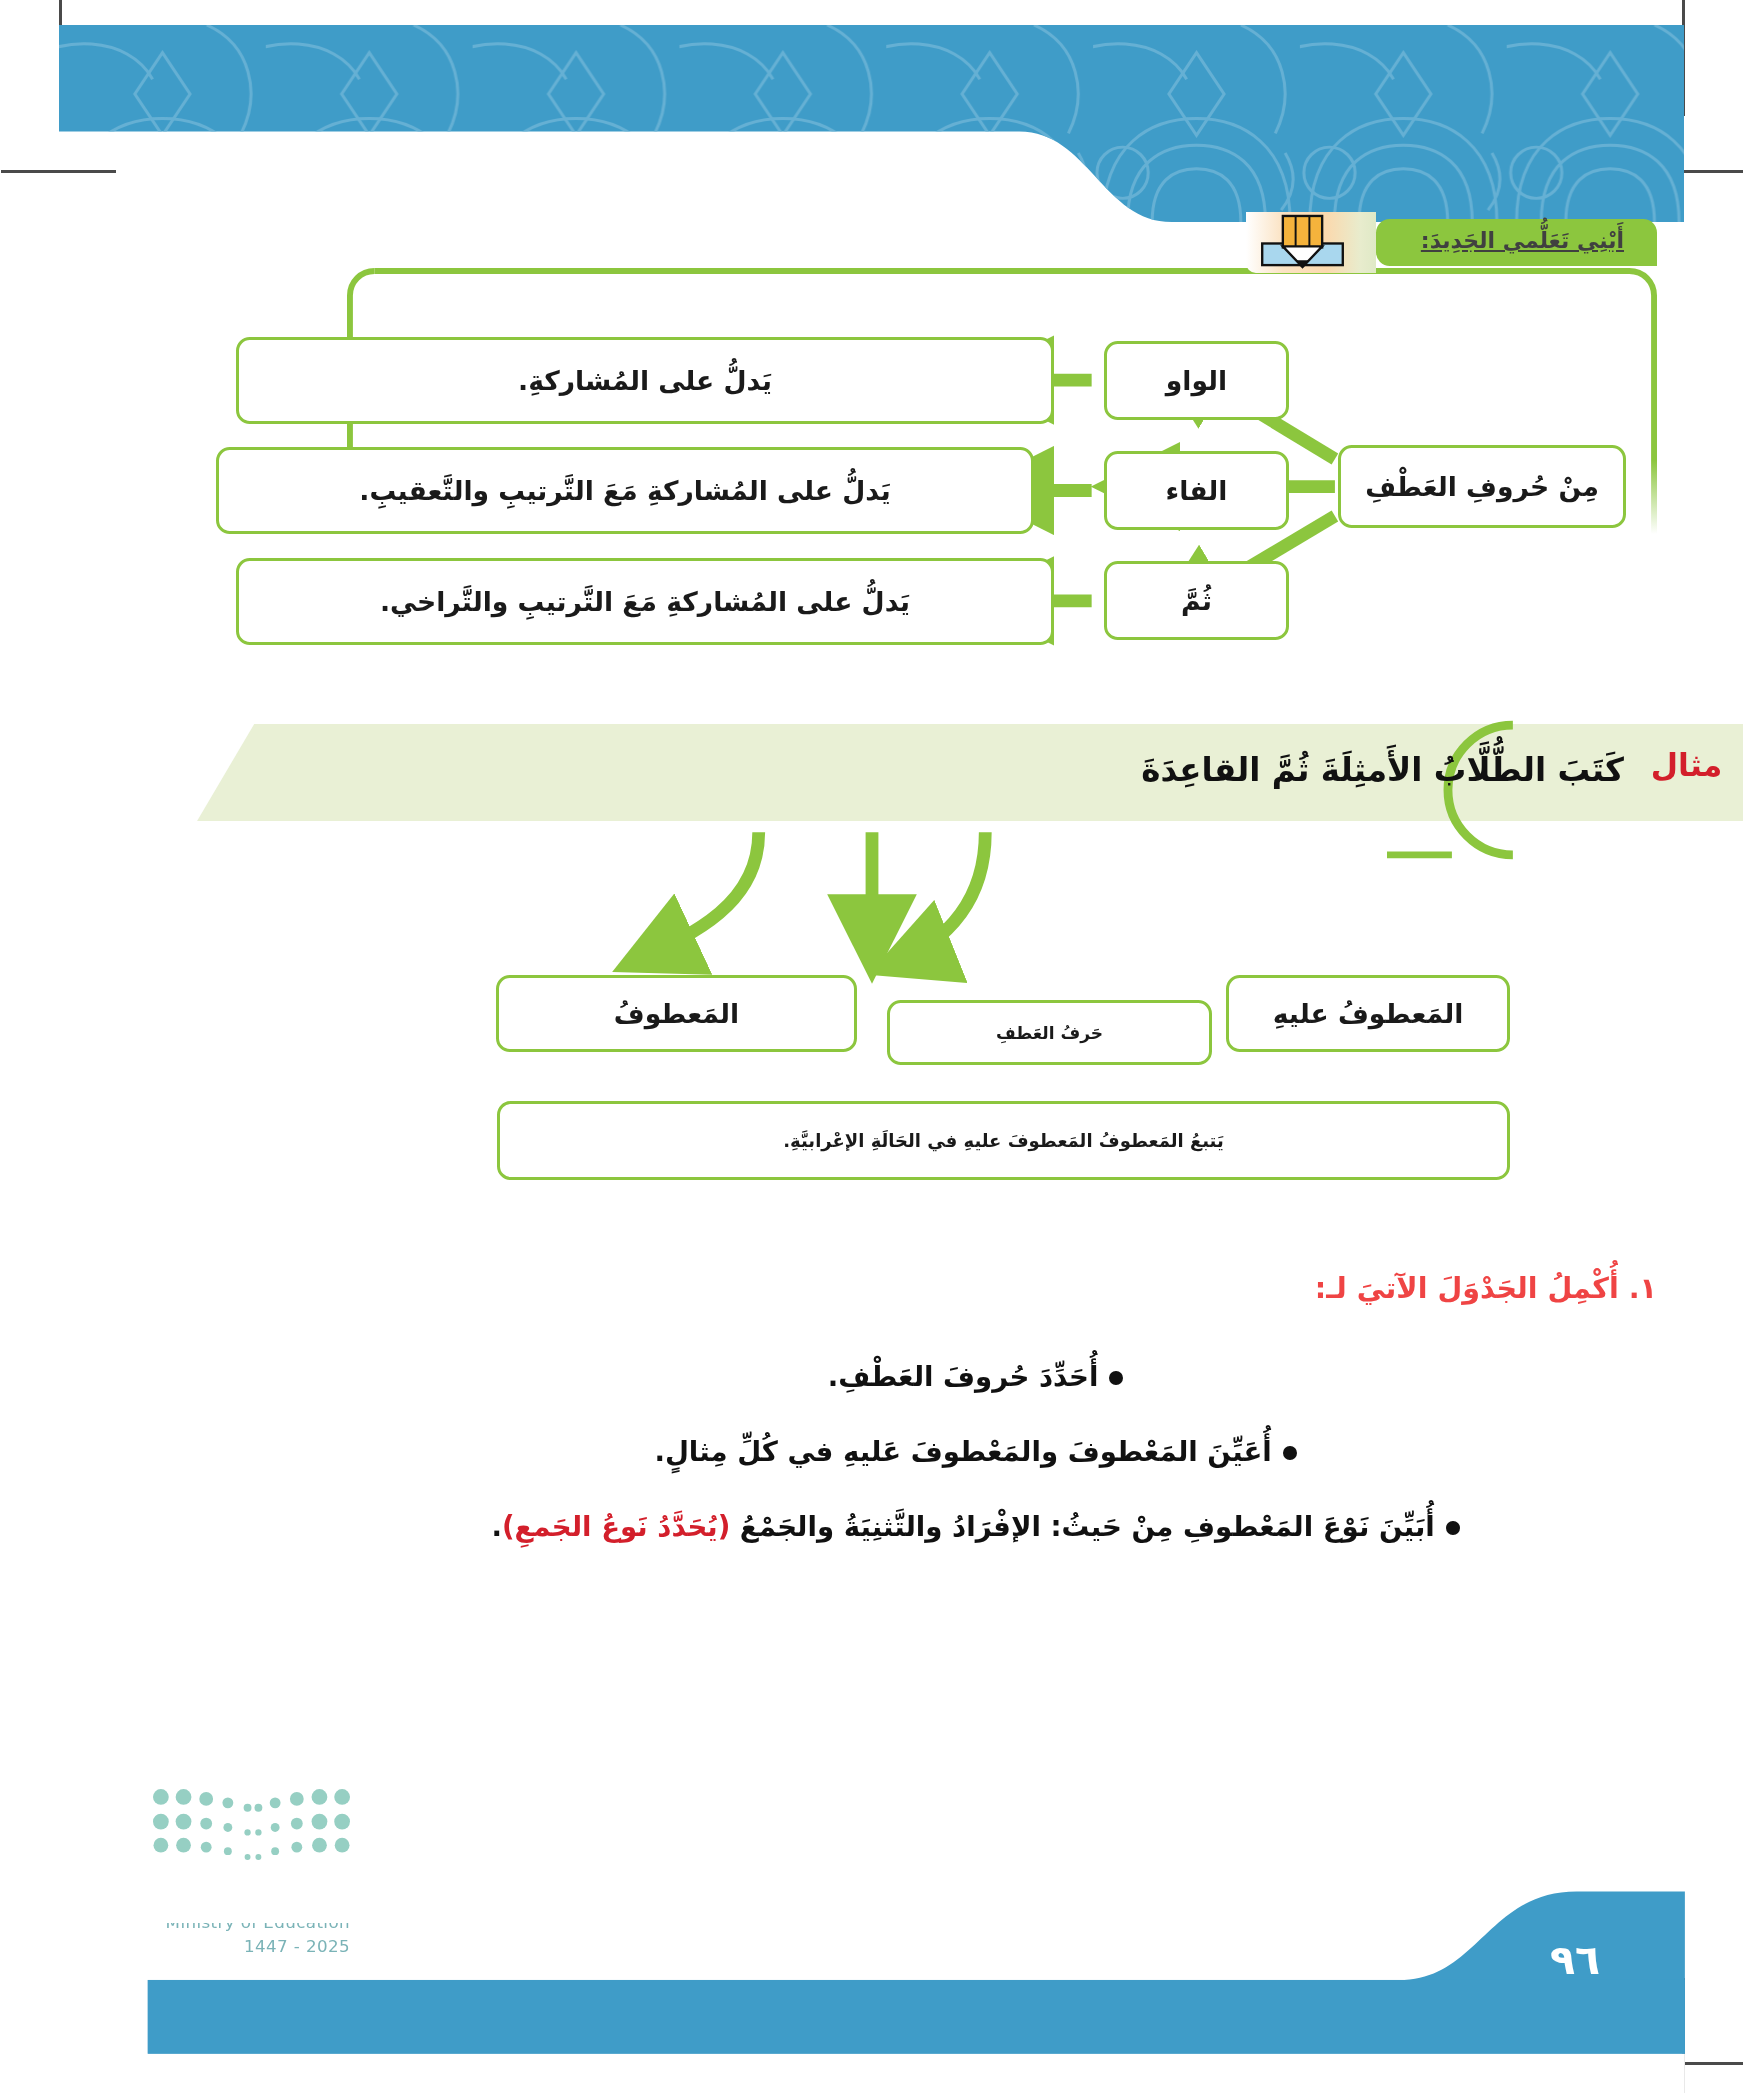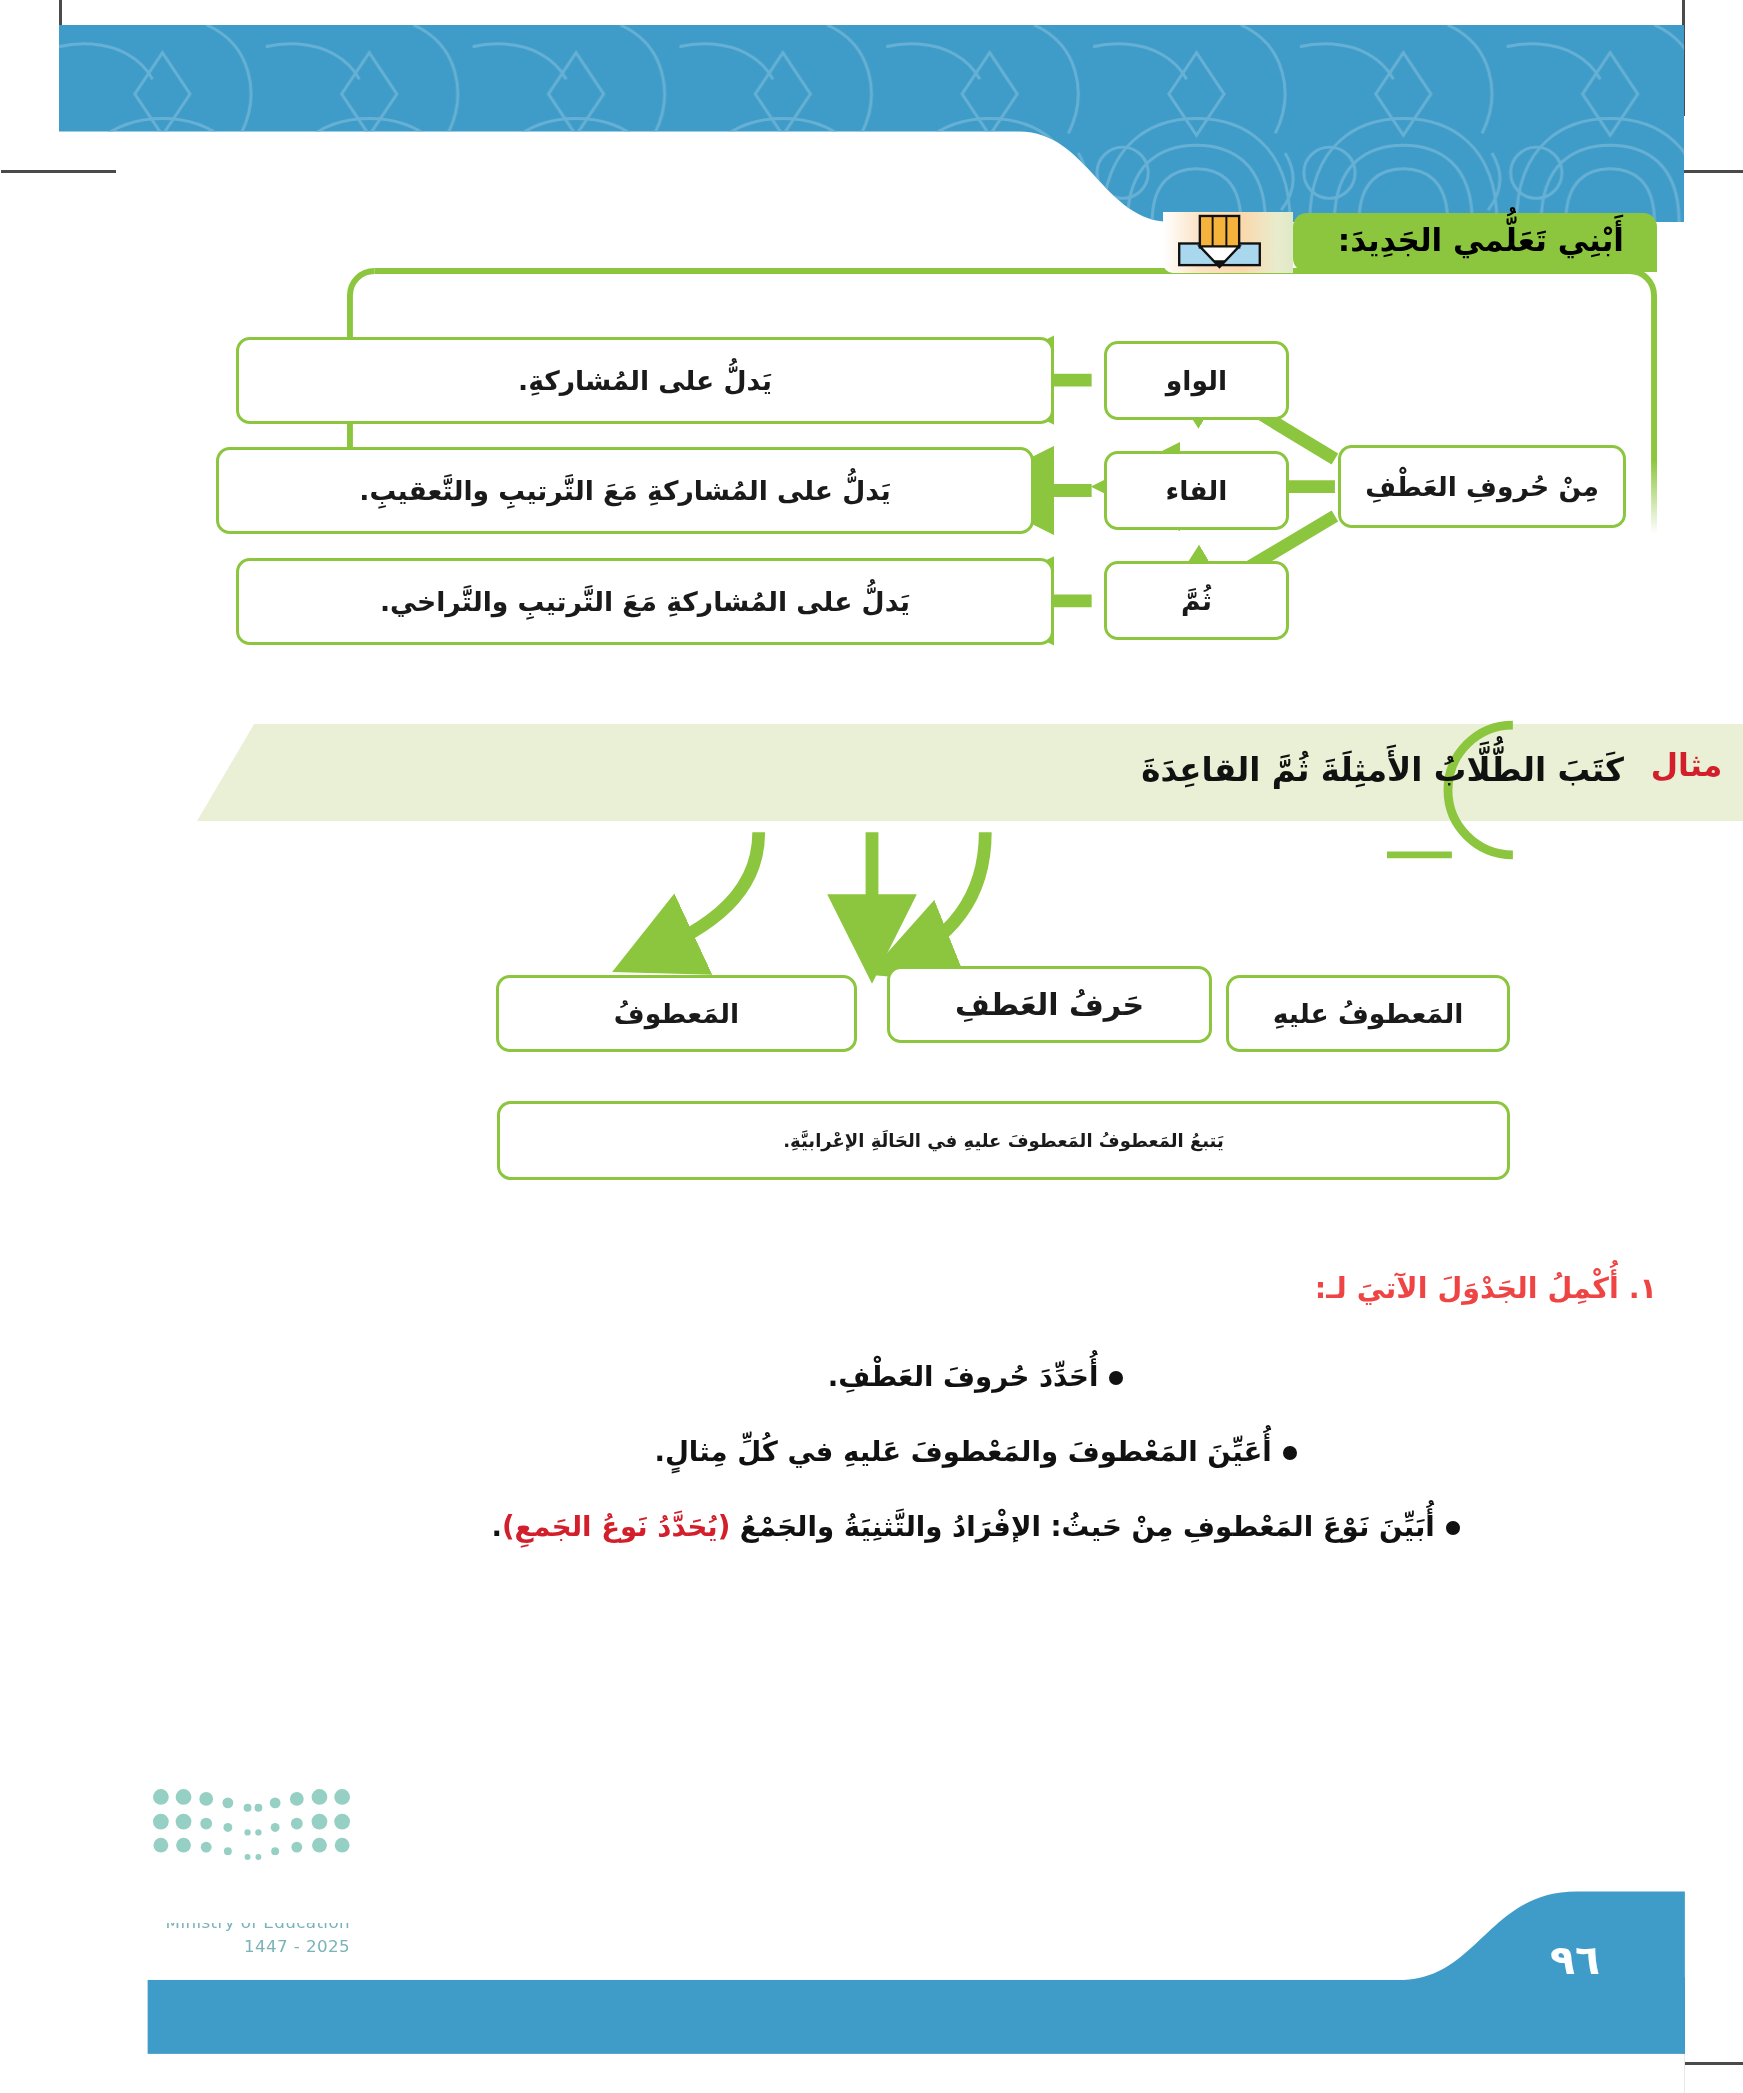--- a/index.html
+++ b/index.html
@@ -21,24 +21,24 @@
   .cm-v-br{left:1682px;top:1978px;width:3px;height:115px;}
   .cm-h-br{left:1627px;top:2062px;width:116px;height:3px;}
 
   
   .header-band{position:absolute;left:59px;top:24.6px;width:1625px;height:197px;}
   .header-band svg{display:block;width:100%;height:100%;}
 
   
   .title-wrap{position:absolute;right:87px;top:212px;display:flex;align-items:center;height:61px;}
   .title-chip{
-    background:#8cc63e;color:#000000;font-size:31px;font-weight:bold;
+    background:#8cc63e;color:#404040;font-size:22px;font-weight:bold;
     padding:7.9px 33px 11.8px 45px;border-radius:13.8px 13.8px 0 13.8px;
     line-height:1.25;letter-spacing:0;white-space:nowrap;
-    position:relative;z-index:3;
+    position:relative;z-index:3;text-decoration:underline;
   }
   .pencil-pad{
     position:relative;width:130px;height:61px;margin-left:-15.8px;
     background:linear-gradient(90deg,#ffffff 0%,#fbe3c4 28%,#fbd9ae 62%,#e8eccd 88%,#dfe9c6 100%);
     border-radius:0 0 0 9.9px;z-index:1;
   }
   .pencil-pad svg{position:absolute;left:13.8px;top:2px;}
 
   
   .rule-box{position:absolute;right:87px;top:268px;width:1310px;height:266px;}
@@ -68,21 +68,21 @@
     position:absolute;right:21.7px;top:747px;color:#d31f2b;font-size:31.5px;font-weight:bold;
     z-index:4;
   }
   .example-text{
     position:absolute;right:120px;top:751px;color:#111111;font-size:32.5px;font-weight:bold;
     white-space:nowrap;z-index:4;
   }
 
   
   #parse-1{right:234px;top:975px;width:284px;height:77px;font-size:26.6px;}
-  #parse-2{right:532px;top:966px;width:325px;height:77px;font-size:30px;}
+  #parse-2{right:532px;top:1000px;width:325px;height:65px;font-size:17px;}
   #parse-3{right:887px;top:975px;width:361px;height:77px;font-size:26.6px;}
   #rule-line{right:234px;top:1101px;width:1013px;height:79px;font-size:18px;}
 
   
   .ex-head{
     position:absolute;right:87px;top:1271px;color:#ef4444;font-size:28.6px;font-weight:bold;
     white-space:nowrap;
   }
   .ex-list{position:absolute;right:128px;top:1357px;width:1281px;}
   .ex-item{display:flex;align-items:flex-start;gap:11px;margin-bottom:35px;justify-content:center;}

